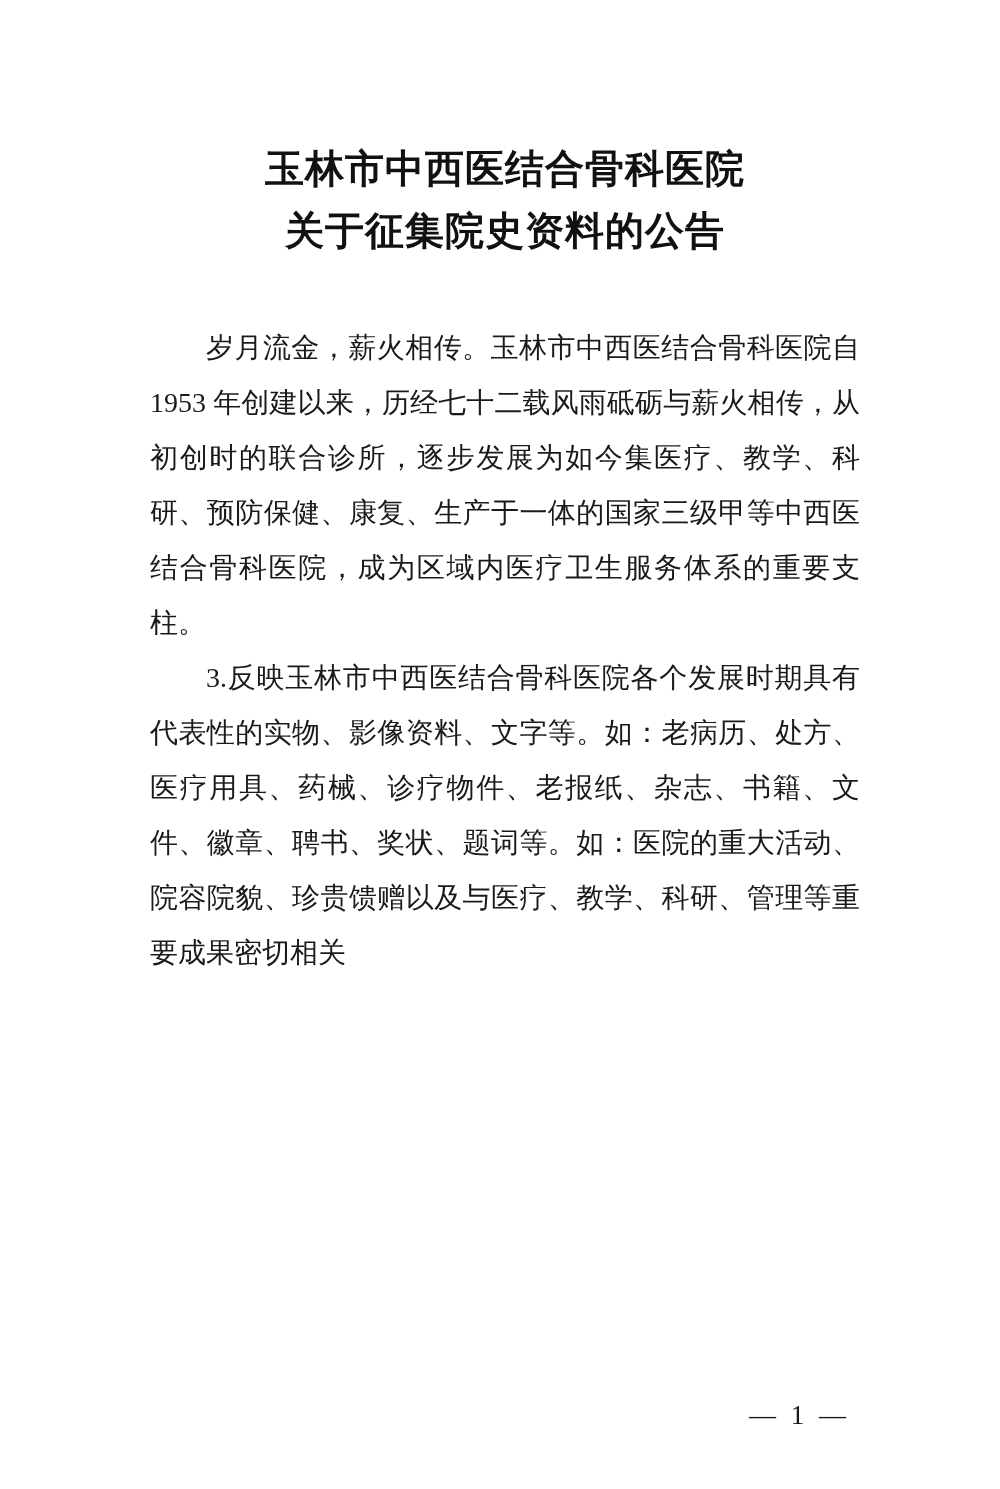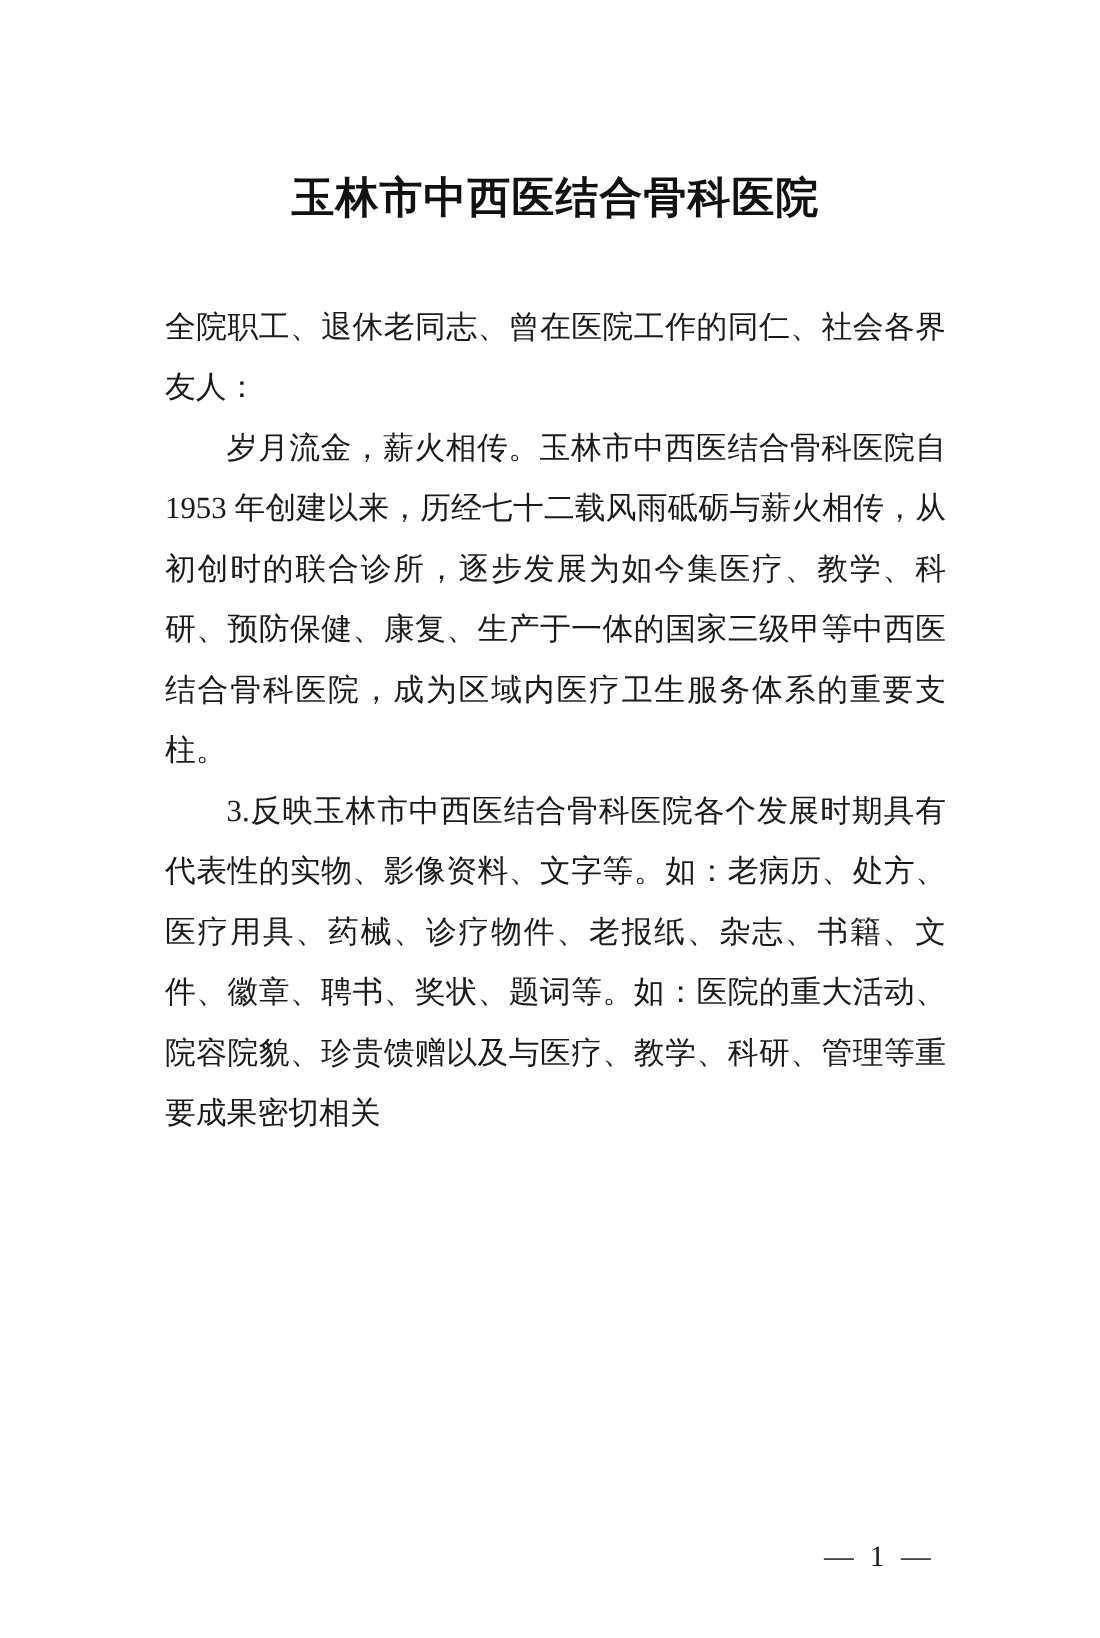--- a/index.html
+++ b/index.html
@@ -12,21 +12,21 @@
     width: 1000px;
     height: 1489px;
     background: #ffffff;
     font-family: "Liberation Serif", serif;
     color: #181818;
     overflow: hidden;
   }
   .content {
     position: absolute;
     left: 150px;
-    top: 150px;
+    top: 138px;
     width: 710px;
   }
   .doc-title {
     text-align: center;
     font-weight: bold;
     font-size: 39px;
     line-height: 62px;
     letter-spacing: 1px;
     color: #111111;
   }
@@ -61,24 +61,24 @@
   }
 </style>
 </head>
 <body>
 
 <div class="page">
   <div class="content">
 
     <div class="doc-title">
       <div>玉林市中西医结合骨科医院</div>
+      <div>关于征集院史资料的公告</div>
     </div>
 
     <div class="body-block">
-      <p>全院职工、退休老同志、曾在医院工作的同仁、社会各界友人：</p>
 
       <p class="indent">岁月流金，薪火相传。玉林市中西医结合骨科医院自1953 年创建以来，历经七十二载风雨砥砺与薪火相传，从初创时的联合诊所，逐步发展为如今集医疗、教学、科研、预防保健、康复、生产于一体的国家三级甲等中西医结合骨科医院，成为区域内医疗卫生服务体系的重要支柱。</p>
 
 
 
       <p class="indent">3.反映玉林市中西医结合骨科医院各个发展时期具有代表性的实物、影像资料、文字等。如：老病历、处方、医疗用具、药械、诊疗物件、老报纸、杂志、书籍、文件、徽章、聘书、奖状、题词等。如：医院的重大活动、院容院貌、珍贵馈赠以及与医疗、教学、科研、管理等重要成果密切相关</p>
     </div>
 
   </div>
 

